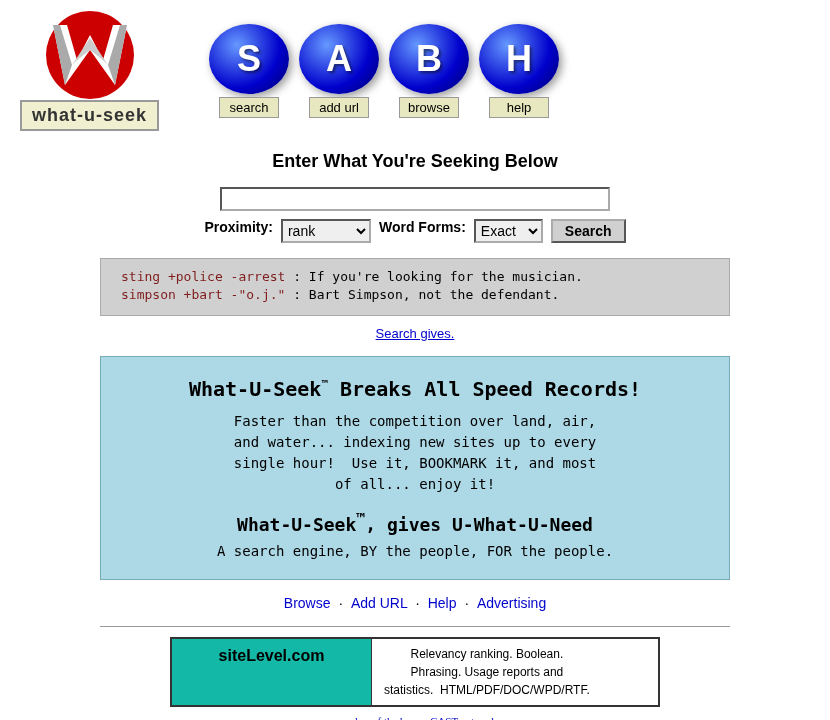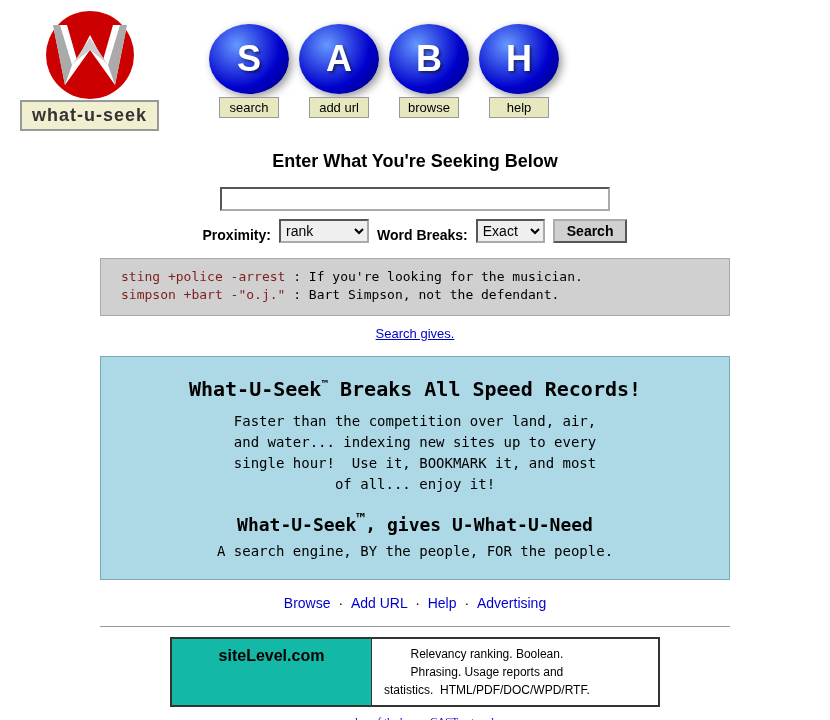--- a/index.html
+++ b/index.html
@@ -104,21 +104,21 @@
     .search-input {
       width: 390px;
       height: 24px;
       border: 2px inset #aaa;
       padding: 2px 5px;
       font-size: 14px;
     }
 
     .search-controls {
       display: flex;
-      align-items: flex-end;
+      align-items: flex-start;
       gap: 8px;
       font-family: Arial, sans-serif;
       font-size: 14px;
     }
 
     .search-controls label {
       font-weight: bold;
     }
 
     .search-controls select {
@@ -336,21 +336,21 @@
     <div class="search-controls">
       <label>Proximity:</label>
       <select>
         <option>rank</option>
         <option>near</option>
         <option>sentence</option>
         <option>paragraph</option>
         <option>off</option>
       </select>
 
-      <label>Word Breaks:</label>
+      <label>Word Forms:</label>
       <select>
         <option>Exact</option>
         <option>Similar</option>
       </select>
 
       <button class="search-btn">Search</button>
     </div>
   </div>
 
   <div class="example-box">

